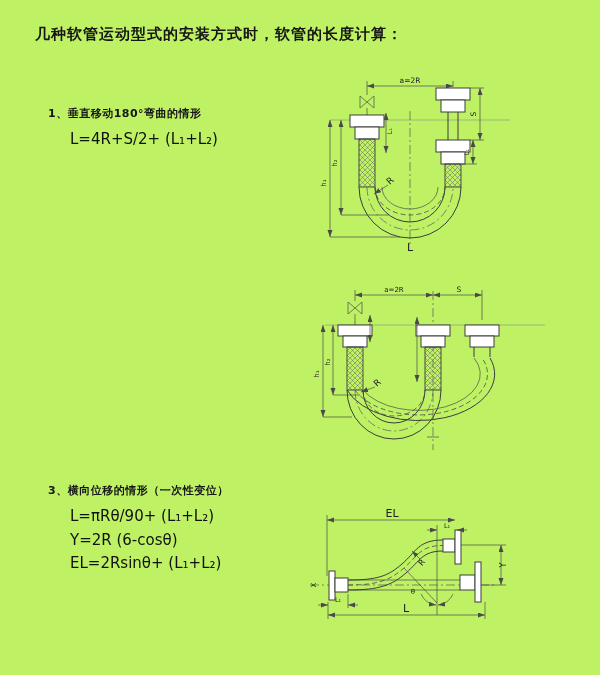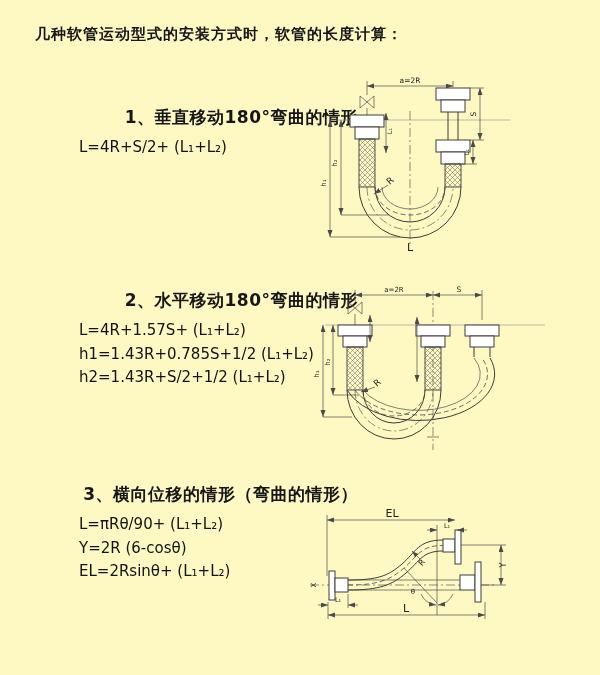--- a/index.html
+++ b/index.html
@@ -1,30 +1,30 @@
 <!DOCTYPE html>
 <html><head>
 <meta charset="utf-8">
 <style>
   html,body{margin:0;padding:0;background:#e8e8e8;}
   .page{
-    position:relative;width:600px;height:675px;background:#fef9c3;
+    position:relative;width:600px;height:675px;background:#bef264;
     font-family:"DejaVu Sans",sans-serif;color:#161616;overflow:hidden;
     margin:0 auto;
   }
   .title{
     position:absolute;left:35px;top:25px;
     font-size:15px;font-weight:bold;letter-spacing:1px;
   }
   .sec{position:absolute;left:48px;width:310px;}
   #sec1{top:106px}
   #sec2{top:289px}
   #sec3{top:483px}
-  .sec-heading{font-size:17px;font-weight:bold;letter-spacing:0.5px;margin-bottom:7px;white-space:nowrap;text-align:right;}
-  .formula{font-size:15px;margin-left:31px;line-height:23.5px;white-space:nowrap;color:#111;}
+  .sec-heading{font-size:11px;font-weight:bold;letter-spacing:0.5px;margin-bottom:7px;white-space:nowrap;}
+  .formula{font-size:15px;margin-left:22px;line-height:23.5px;white-space:nowrap;color:#111;}
   .diag{position:absolute;}
   #diag1{left:310px;top:65px;}
   #diag2{left:310px;top:278px;}
   #diag3{left:300px;top:488px;}
   
   .ln{stroke:#3c3c3c;stroke-width:1;fill:none;}
   .thin{stroke:#4a4a4a;stroke-width:0.7;fill:none;}
   .dim{stroke:#4a4a4a;stroke-width:0.7;fill:none;}
   .ref{stroke:#8a8a8a;stroke-width:0.6;fill:none;}
   .cl{stroke:#5a5a5a;stroke-width:0.7;fill:none;stroke-dasharray:9 3 2 3;}
@@ -39,32 +39,24 @@
 
   <div class="title">几种软管运动型式的安装方式时，软管的长度计算：</div>
 
   <section class="sec" id="sec1">
     <div class="sec-heading">
       <span>1、</span><span>垂直移动180°弯曲的情形</span>
     </div>
     <div class="formula">L=4R+S/2+ (L₁+L₂)</div>
   </section>
 
-  <section class="sec" id="sec2">
-    <div class="sec-heading">
-      <span>2、</span><span>水平移动180°弯曲的情形</span>
-    </div>
-    <div class="formula">L=4R+1.57S+ (L₁+L₂)</div>
-    <div class="formula">h1=1.43R+0.785S+1/2 (L₁+L₂)</div>
-    <div class="formula">h2=1.43R+S/2+1/2 (L₁+L₂)</div>
-  </section>
 
   <section class="sec" id="sec3">
     <div class="sec-heading">
-      <span>3、</span><span>横向位移的情形（弯曲的情形）</span>
+      <span>3、</span><span>横向位移的情形（一次性变位）</span>
     </div>
     <div class="formula">L=πRθ/90+ (L₁+L₂)</div>
     <div class="formula">Y=2R (6-cosθ)</div>
     <div class="formula">EL=2Rsinθ+ (L₁+L₂)</div>
   </section>
 
   <svg id="diag1" class="diag" width="290" height="200" viewBox="0 0 290 200">
     <defs>
       <marker id="mk1" markerWidth="8" markerHeight="6" refX="7" refY="2.5" orient="auto-start-reverse" markerUnits="userSpaceOnUse">
         <path d="M0,0 L7,2.5 L0,5 Z" fill="#4a4a4a"></path>

